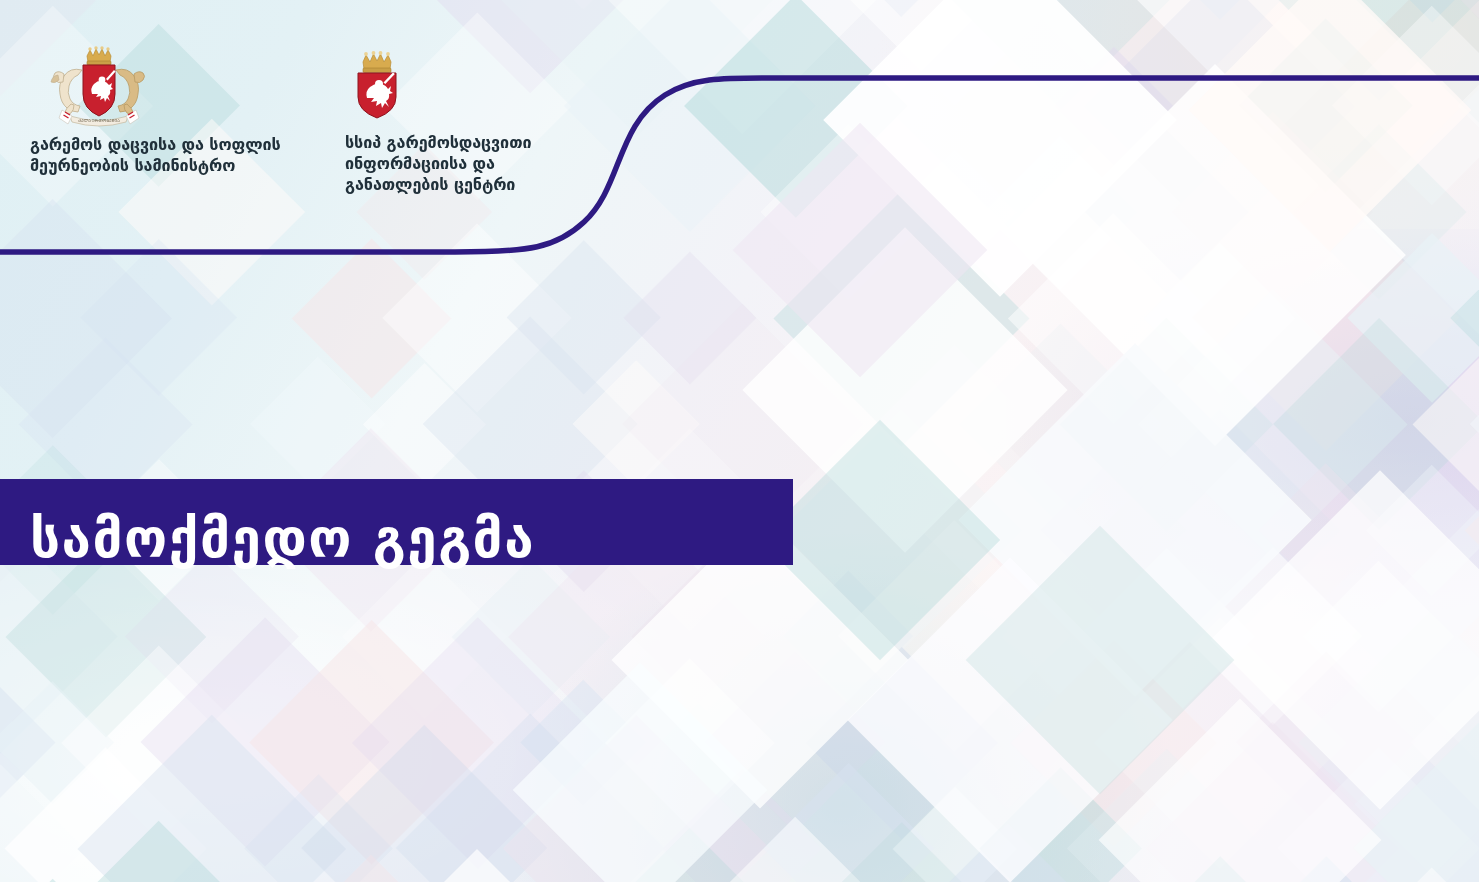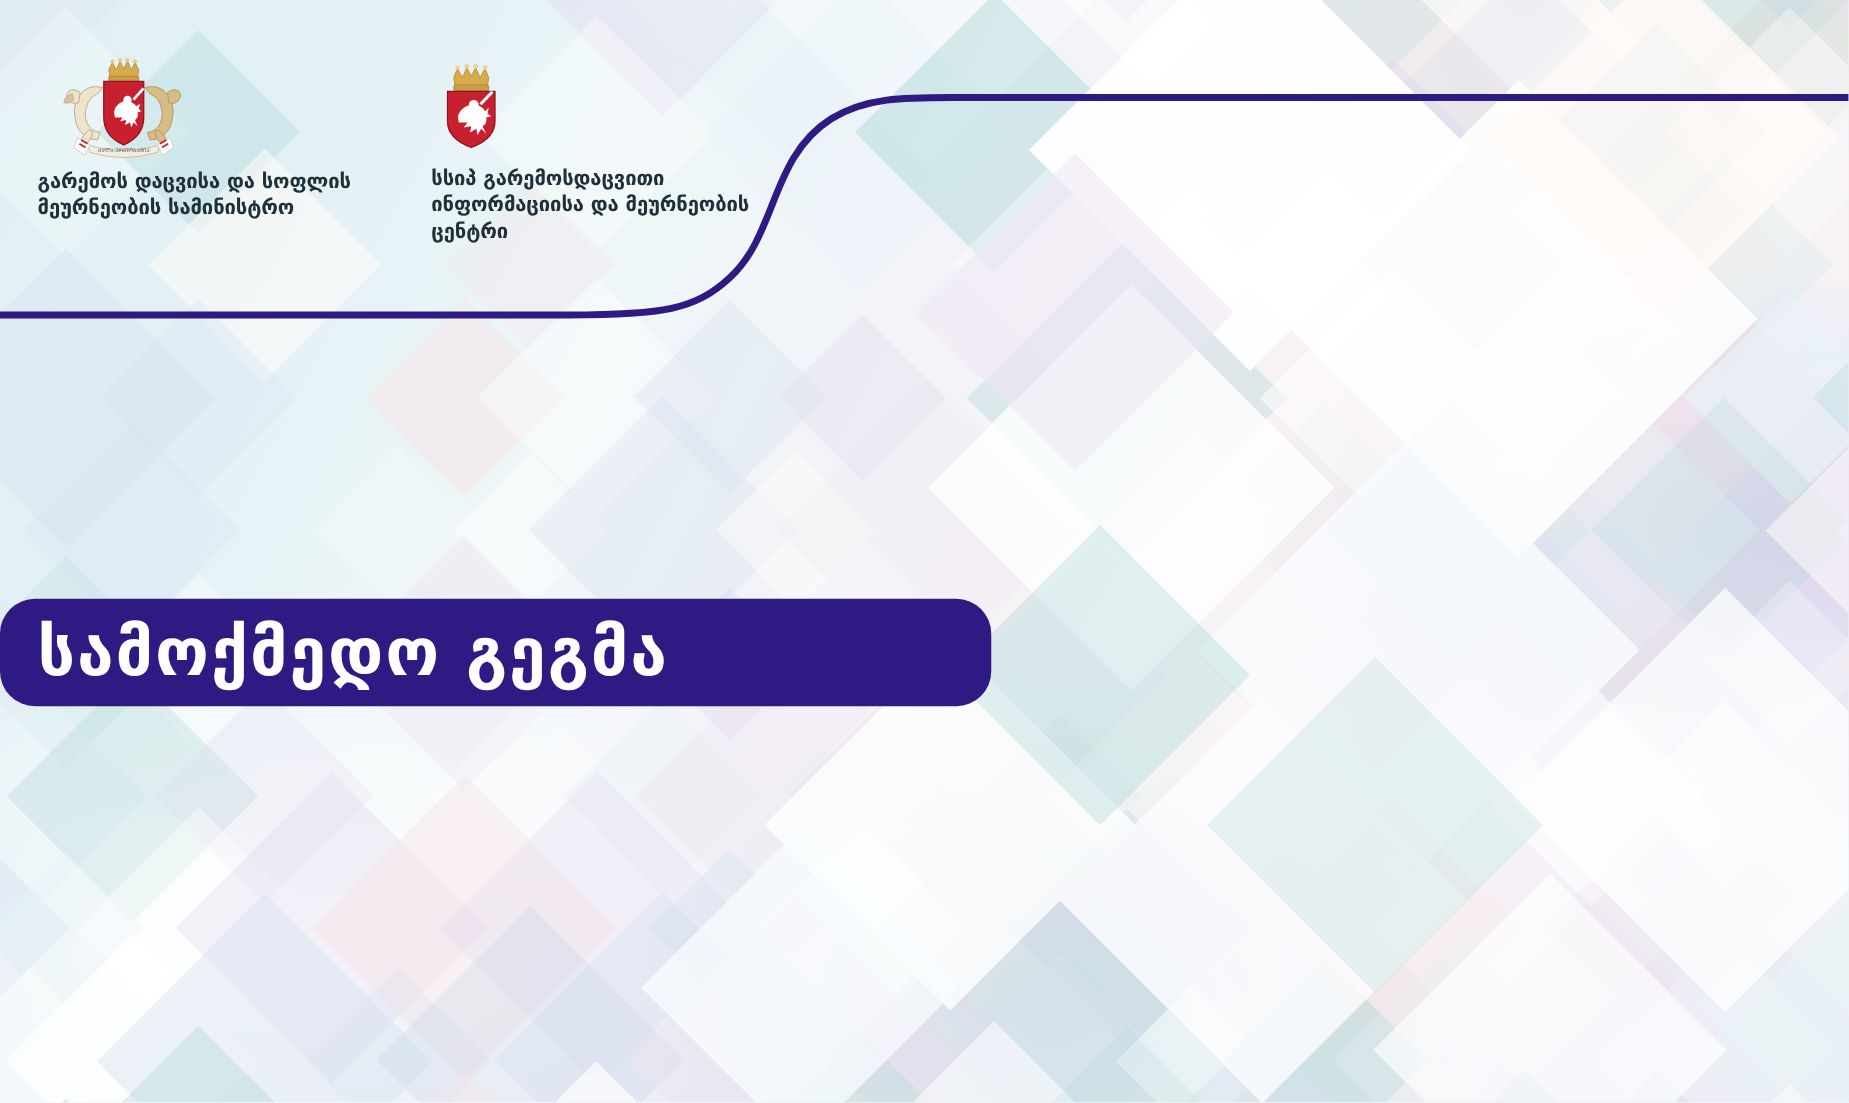--- a/index.html
+++ b/index.html
@@ -144,22 +144,21 @@
 
   .banner {
     position: absolute;
     left: 0;
     top: 479px;
     width: 793px;
     height: 86px;
     background: #2e1a82;
     z-index: 9;
     display: flex;
-    align-items: center;
-    border-radius: 28px;
+    align-items: flex-end;
   }
   .banner-text {
     color: #ffffff;
     font-family: "DejaVu Sans", sans-serif;
     font-weight: bold;
     font-size: 53px;
     line-height: 1;
     letter-spacing: 1.5px;
     margin-left: 30px;
     white-space: nowrap;
@@ -404,21 +403,21 @@
           <g fill="#ffffff">
             <path d="M18 50 q-2 -7 3 -11 q5 -4 11 -3 q5 1 7 5 l3 -3 l-1 5 l3 2 l-4 1 q1 5 -3 7 l3 6 l-4 -4 l-3 5 l-1 -5 l-5 3 l1 -5 l-6 1 l3 -4 z"></path>
             <circle cx="30" cy="36" r="4"></circle>
             <path d="M30 39.5 q-6 2 -7 8 l5 1 q1 -5 5 -6 z"></path>
             <path d="M34.5 34.5 l9.5 -10 l1.8 1.6 l-9.5 10 z"></path>
           </g>
         </svg>
       </span>
       <div class="logo-text">სსიპ გარემოსდაცვითი
 ინფორმაციისა და
-მეურნეობის ცენტრი</div>
+განათლების ცენტრი</div>
     </div>
 
   </div>
 
 
   <div class="banner">
     <div class="banner-text">სამოქმედო გეგმა</div>
   </div>
 
 </div>

